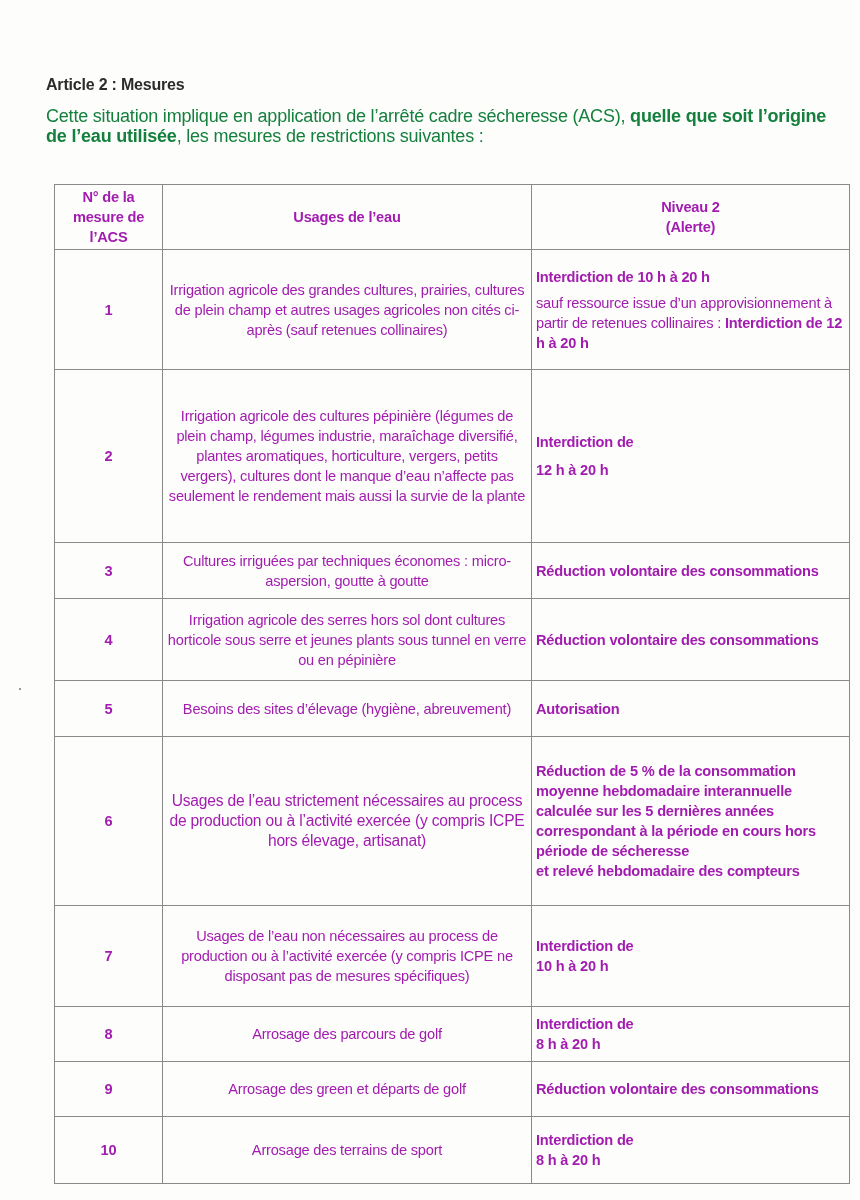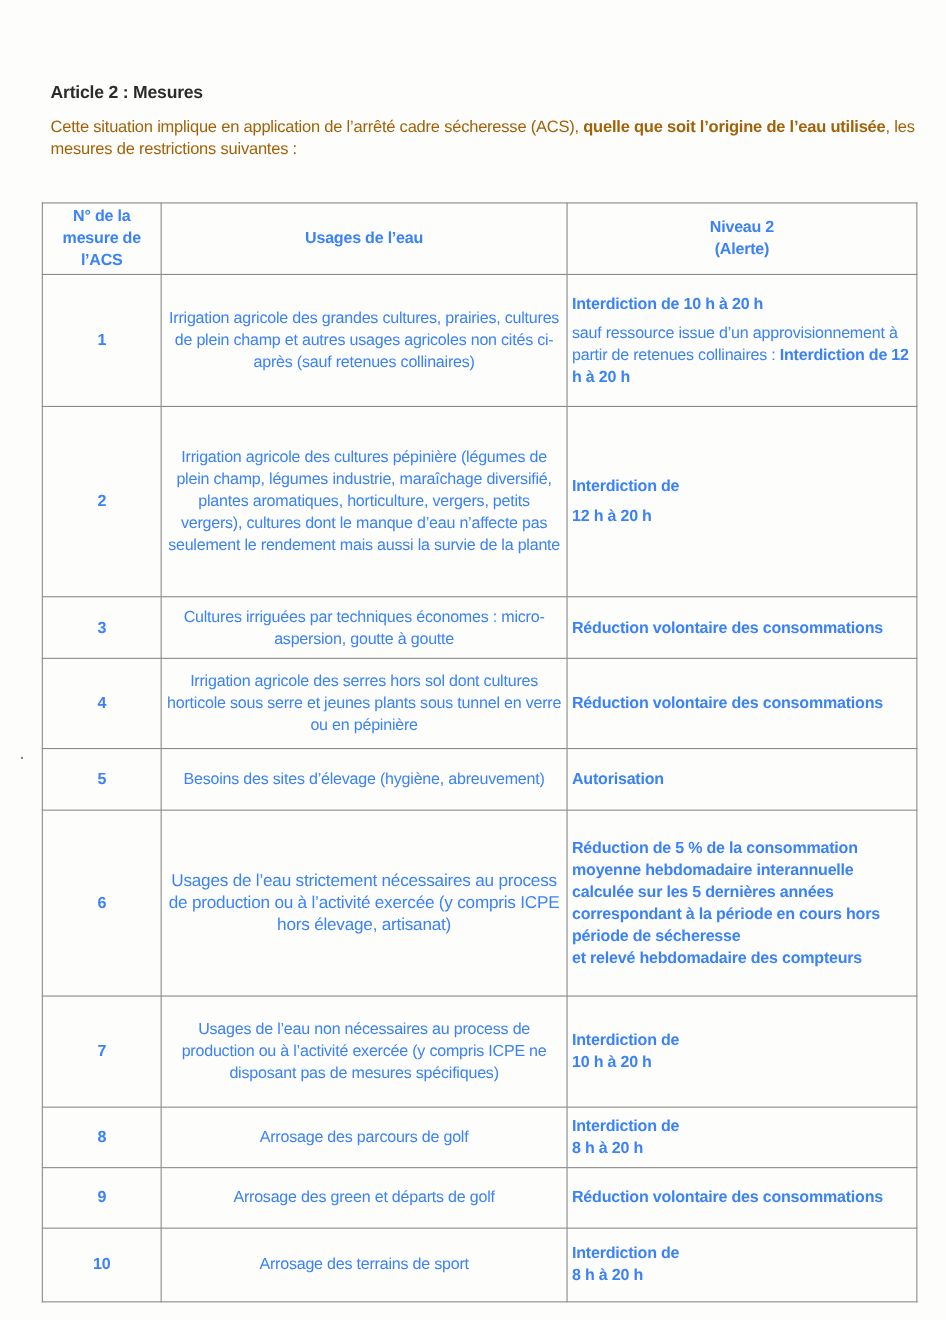--- a/index.html
+++ b/index.html
@@ -6,29 +6,29 @@
   body {
     width: 860px; height: 1200px; background: #fdfdfc; position: relative; overflow: hidden;
     font-family: "Liberation Sans", "DejaVu Sans", sans-serif; color: #2a2a2a;
   }
   .heading {
     position: absolute; left: 46px; top: 52px; font-size: 16px; font-weight: bold; color: #2c2c2c;
     letter-spacing: -0.2px;
     margin-top: 24px;
   }
   .intro {
-    position: absolute; left: 46px; top: 106px; width: 800px; font-size: 15px; line-height: 20px;
-    color: #a16207; letter-spacing: -0.2px;
+    position: absolute; left: 46px; top: 106px; width: 800px; font-size: 18px; line-height: 20px;
+    color: #15803d; letter-spacing: -0.2px;
   }
   .intro b { font-weight: bold; }
   .speck { position: absolute; left: 19px; top: 688px; width: 2px; height: 2px; background: #777; border-radius: 1px; }
   table.measures {
-    position: absolute; left: 38px; top: 184px; width: 795px;
+    position: absolute; left: 54px; top: 184px; width: 795px;
     border-collapse: collapse; table-layout: fixed;
-    font-size: 14.6px; line-height: 20px; color: #3b82f6; letter-spacing: -0.2px;
+    font-size: 14.6px; line-height: 20px; color: #a21caf; letter-spacing: -0.2px;
   }
   table.measures td, table.measures th {
     border: 1px solid #8a8a8a; padding: 0 4px; vertical-align: middle;
   }
   table.measures th { font-weight: bold; text-align: center; }
   col.c1 { width: 108px; } col.c2 { width: 369px; } col.c3 { width: 318px; }
   .num { text-align: center; font-weight: bold; }
   .usage { text-align: center; }
   .usage.center { text-align: center; font-size: 15.6px; }
   .level { text-align: left; font-weight: bold; }

